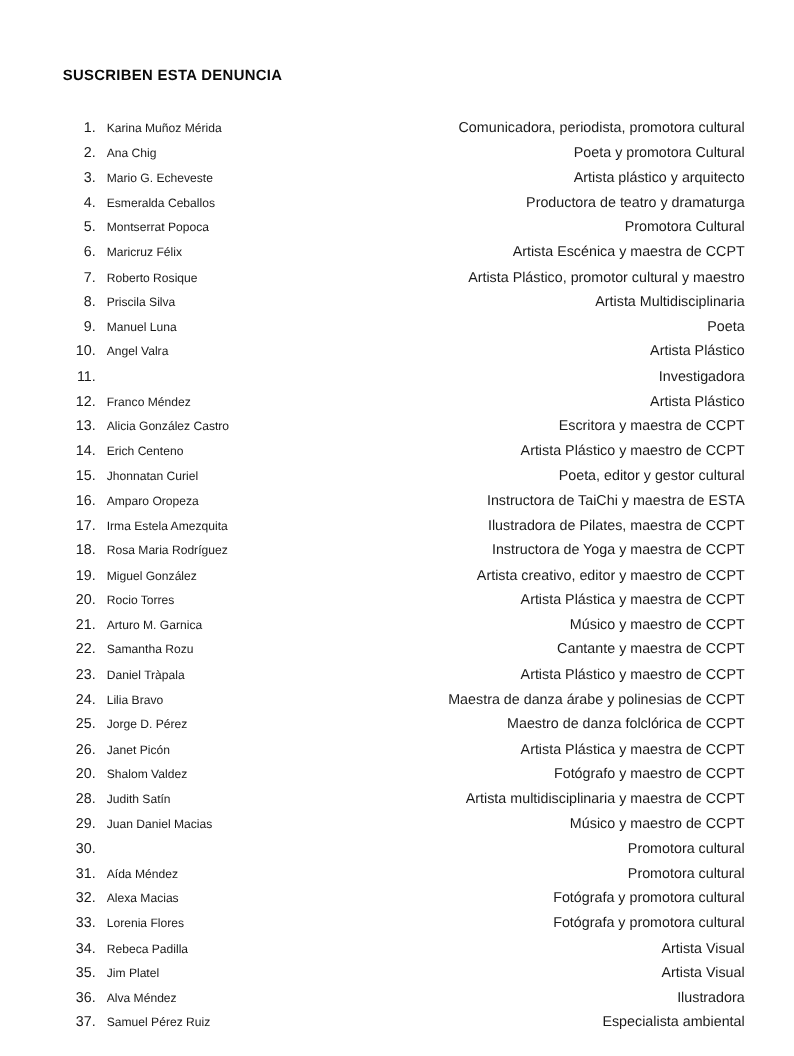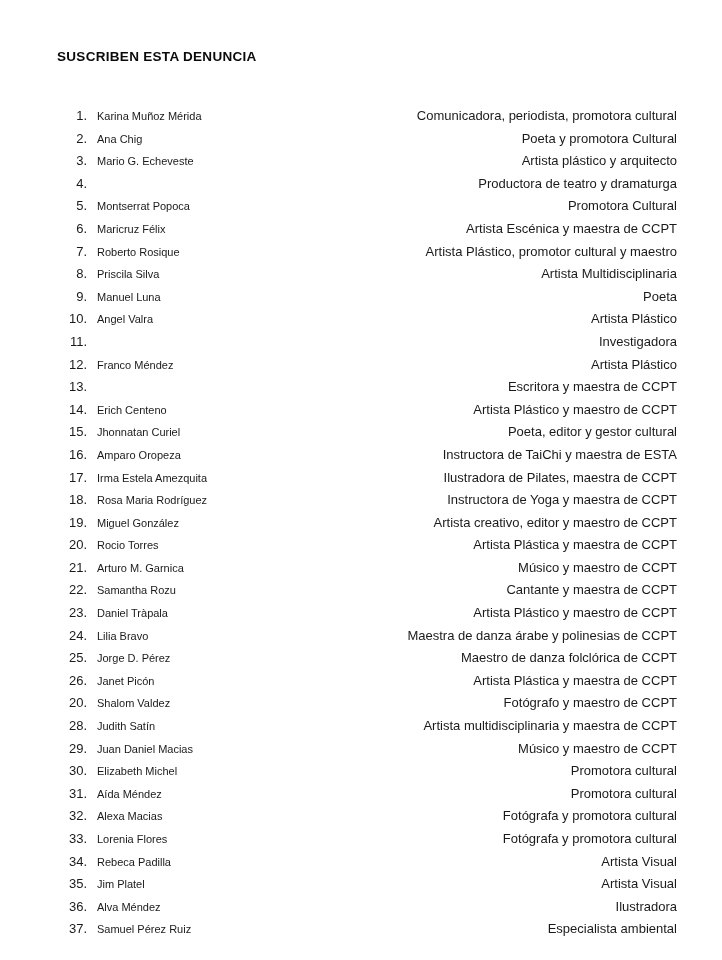--- a/index.html
+++ b/index.html
@@ -16,21 +16,21 @@
   }
   .page {
     position: relative;
     width: 722px;
     height: 960px;
     background: #ffffff;
   }
   .doc-title {
     position: absolute;
     left: 57px;
-    top: 49px;
+    top: 61px;
     font-size: 13.5px;
     font-weight: bold;
     letter-spacing: 0.3px;
     color: #0a0a0a;
   }
   .signatories {
     position: absolute;
     left: 57px;
     top: 108px;
     width: 620px;
@@ -79,20 +79,21 @@
         <span class="sig-name">Ana Chig</span>
         <span class="sig-role">Poeta y promotora Cultural</span>
       </div>
       <div class="sig-row">
         <span class="sig-num">3.</span>
         <span class="sig-name">Mario G. Echeveste</span>
         <span class="sig-role">Artista plástico y arquitecto</span>
       </div>
       <div class="sig-row">
         <span class="sig-num">4.</span>
+        <span class="sig-name">Esmeralda Ceballos</span>
         <span class="sig-role">Productora de teatro y dramaturga</span>
       </div>
       <div class="sig-row">
         <span class="sig-num">5.</span>
         <span class="sig-name">Montserrat Popoca</span>
         <span class="sig-role">Promotora Cultural</span>
       </div>
       <div class="sig-row">
         <span class="sig-num">6.</span>
         <span class="sig-name">Maricruz Félix</span>
@@ -122,20 +123,21 @@
         <span class="sig-num">11.</span>
         <span class="sig-role">Investigadora</span>
       </div>
       <div class="sig-row">
         <span class="sig-num">12.</span>
         <span class="sig-name">Franco Méndez</span>
         <span class="sig-role">Artista Plástico</span>
       </div>
       <div class="sig-row">
         <span class="sig-num">13.</span>
+        <span class="sig-name">Alicia González Castro</span>
         <span class="sig-role">Escritora y maestra de CCPT</span>
       </div>
       <div class="sig-row">
         <span class="sig-num">14.</span>
         <span class="sig-name">Erich Centeno</span>
         <span class="sig-role indented">Artista Plástico y maestro de CCPT</span>
       </div>
       <div class="sig-row">
         <span class="sig-num">15.</span>
         <span class="sig-name">Jhonnatan Curiel</span>
@@ -206,21 +208,20 @@
         <span class="sig-name">Judith Satín</span>
         <span class="sig-role">Artista multidisciplinaria y maestra de CCPT</span>
       </div>
       <div class="sig-row">
         <span class="sig-num">29.</span>
         <span class="sig-name">Juan Daniel Macias</span>
         <span class="sig-role">Músico y maestro de CCPT</span>
       </div>
       <div class="sig-row">
         <span class="sig-num">30.</span>
-        <span class="sig-name">Elizabeth Michel</span>
         <span class="sig-role">Promotora cultural</span>
       </div>
       <div class="sig-row">
         <span class="sig-num">31.</span>
         <span class="sig-name">Aída Méndez</span>
         <span class="sig-role">Promotora cultural</span>
       </div>
       <div class="sig-row">
         <span class="sig-num">32.</span>
         <span class="sig-name">Alexa Macias</span>

